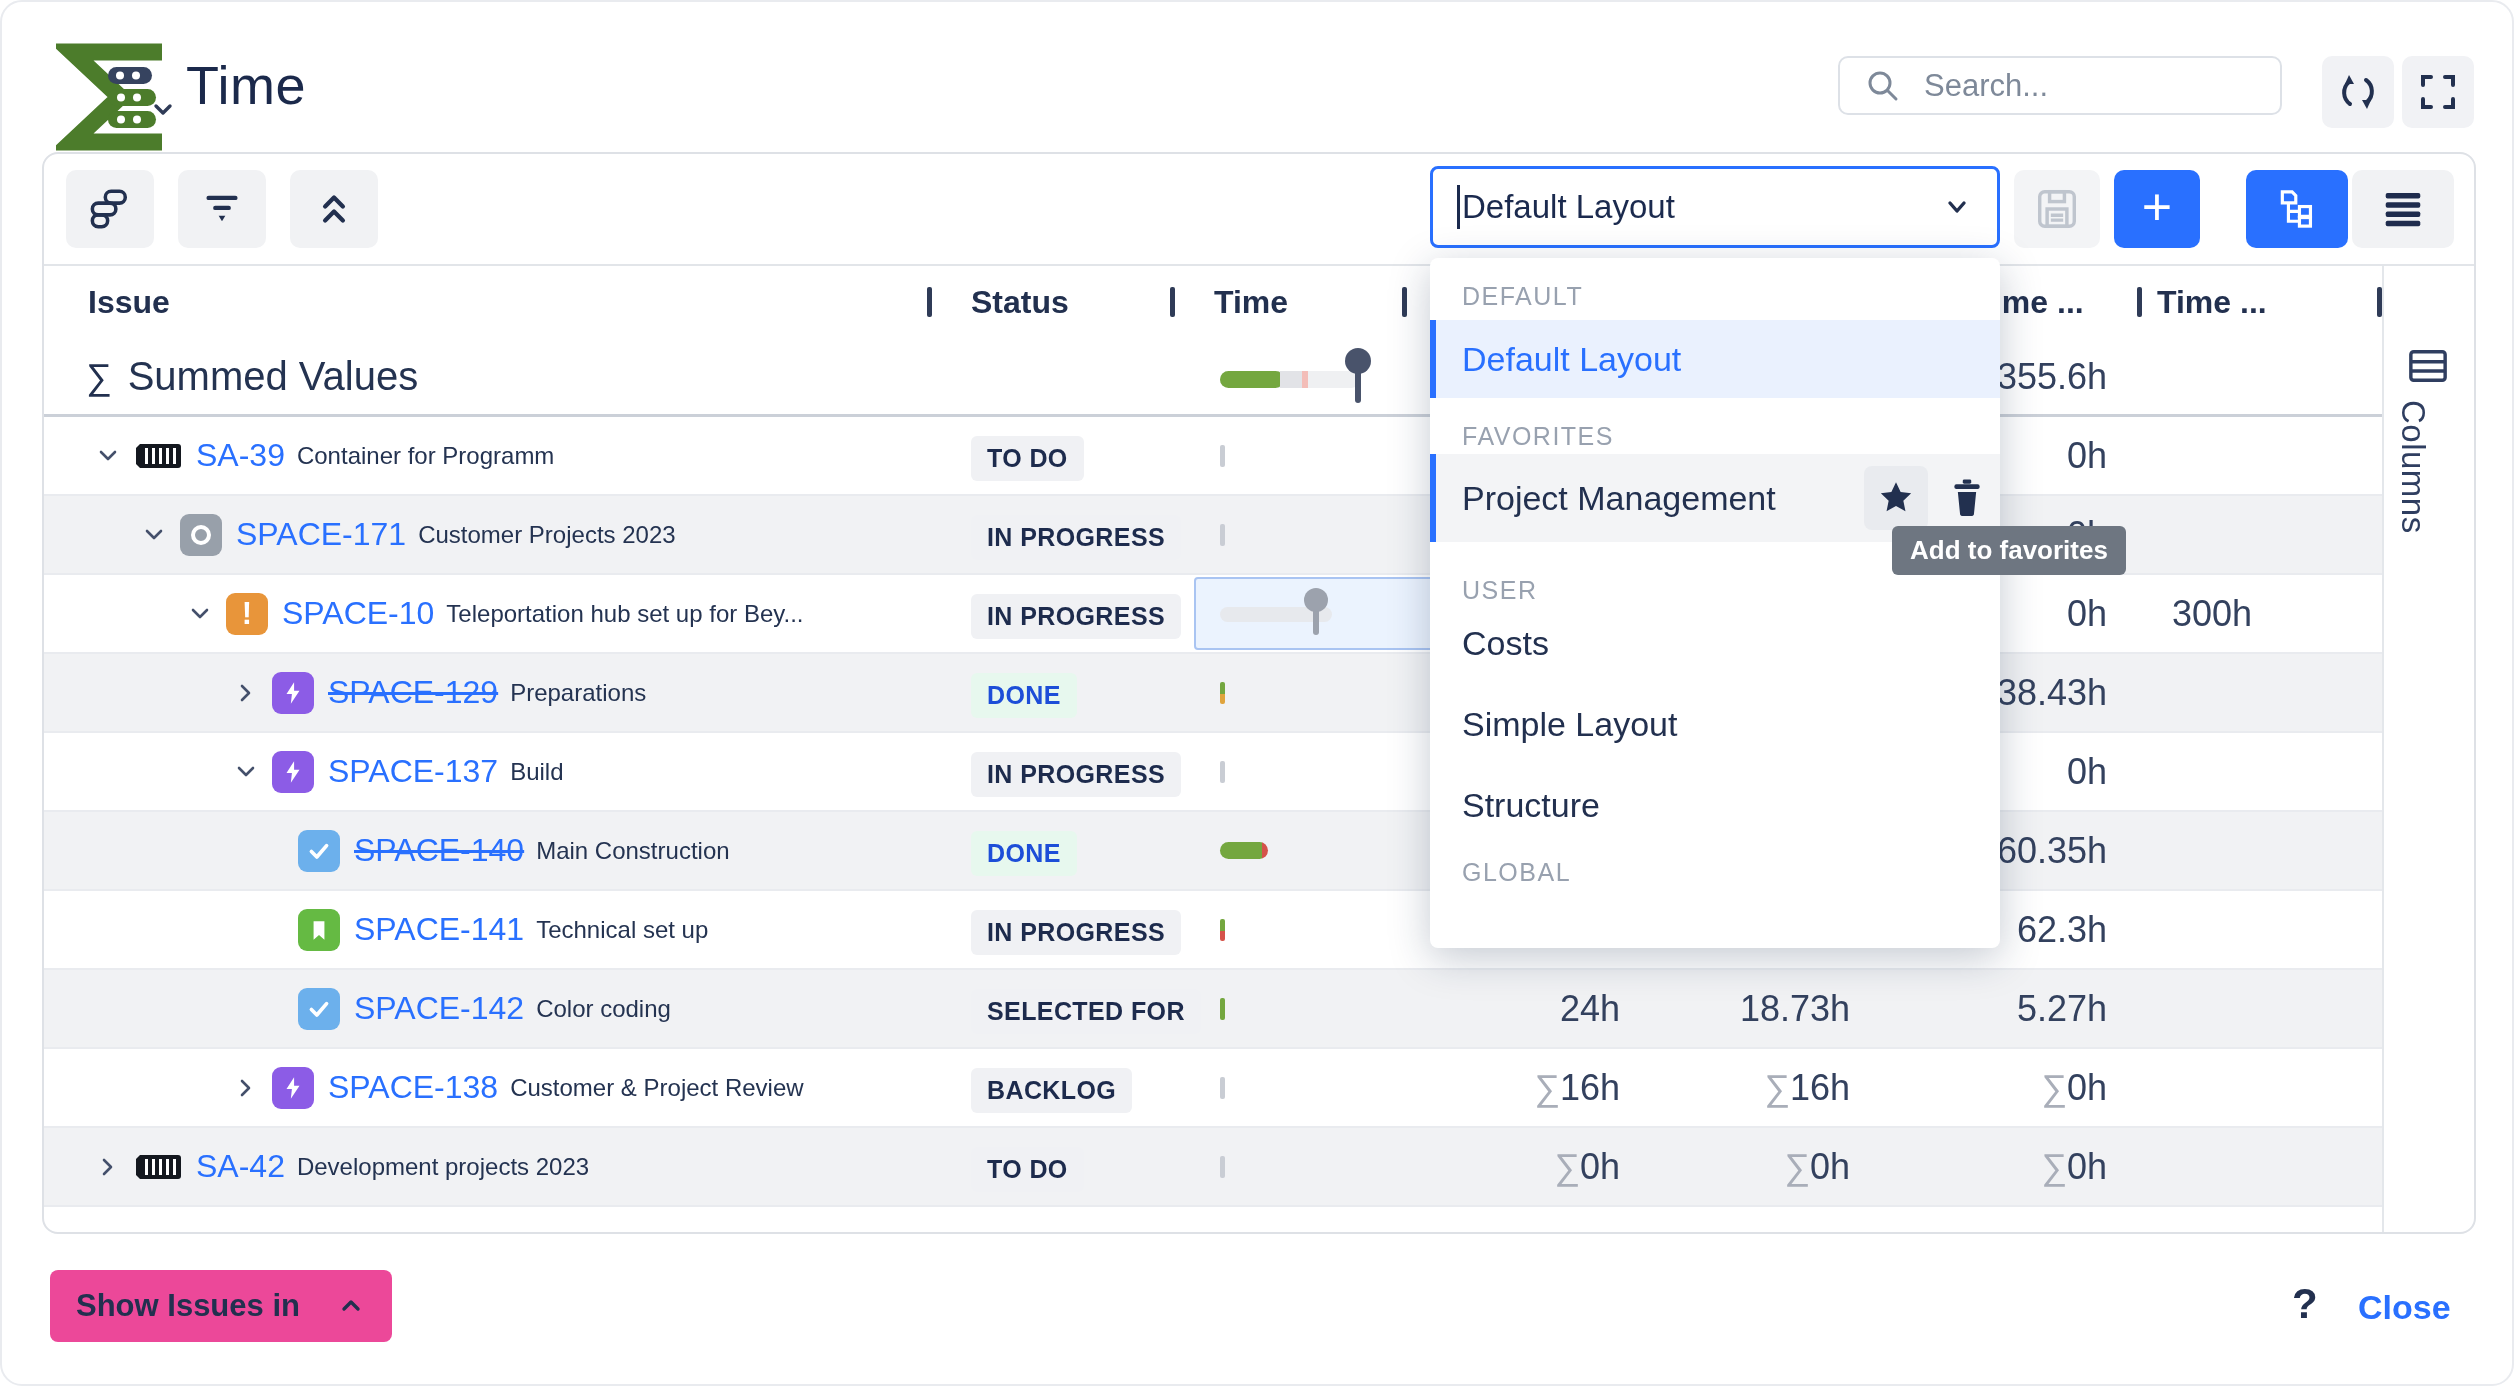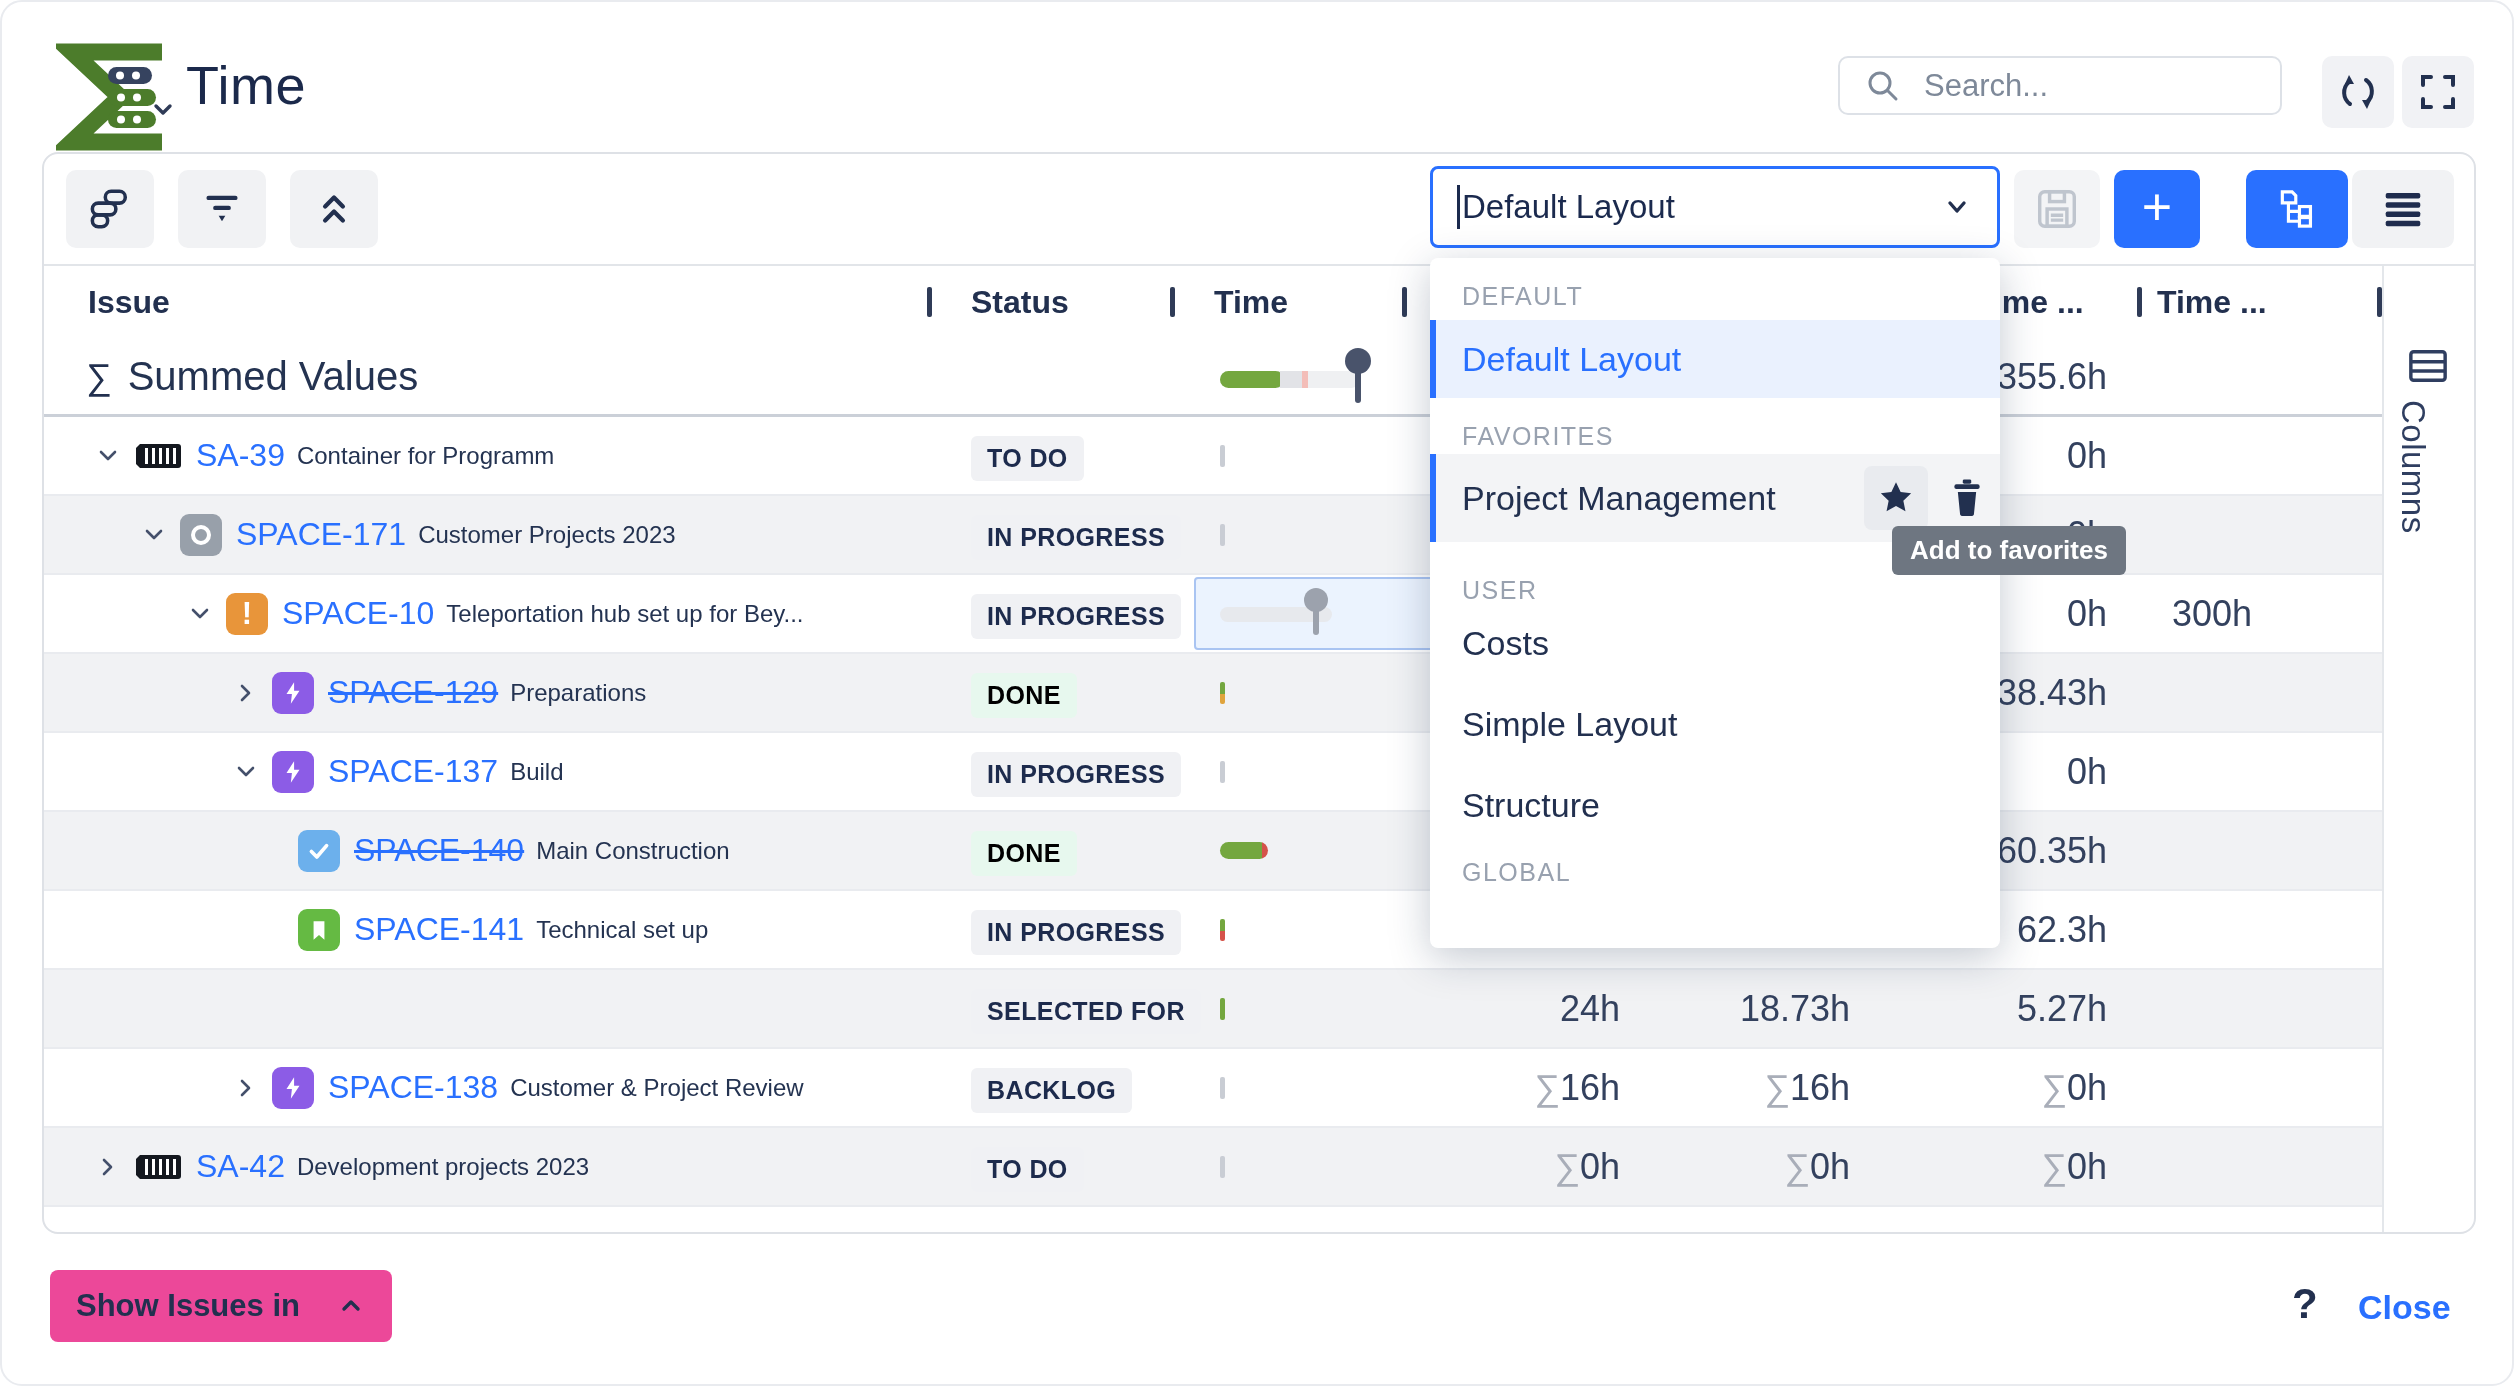--- a/index.html
+++ b/index.html
@@ -44,21 +44,21 @@
   .itype.epic{background:#8C5CE6;} .itype.task{background:#6CB0EC;} .itype.story{background:#65BA43;}
   .itype.alert{background:#E8953A;} .itype.prog{background:#98A0AA;}
   .itype.cont{background:transparent;width:48px;flex-basis:48px;}
   .itype.alert span{color:#fff;font-size:31px;font-weight:700;}
   .key{font-size:32px;color:#2970FF;margin-left:14px;text-decoration:none;white-space:nowrap;}
   .key.strike{text-decoration:line-through;}
   .isummary{font-size:24px;color:#243351;margin-left:12px;white-space:nowrap;}
   .sigma{font-size:36px;color:#22304F;margin-left:42px;}
   .summed-label{font-size:40px;color:#243351;margin-left:16px;}
   .badge{position:absolute;left:927px;top:19px;padding:8px 16px;border-radius:6px;background:#F0F1F4;color:#1D2B4D;font-size:25px;font-weight:700;letter-spacing:.4px;white-space:nowrap;}
-  .badge.done{background:#E7F8EE;color:#000000;}
+  .badge.done{background:#E7F8EE;color:#1d4ed8;}
   .timecell{position:absolute;left:1176px;top:0;width:240px;height:77px;display:flex;align-items:center;}
   .tick{width:5px;height:22px;border-radius:2px;}
   .tick.gray{background:#C9CDD4;}
   .tick.green{background:#74A73F;}
   .tick.gr{background:linear-gradient(#74A73F 55%,#D5534A 55%);}
   .tick.go{background:linear-gradient(#74A73F 55%,#E0A43C 55%);}
   .minibar{width:48px;height:17px;border-radius:9px;background:linear-gradient(90deg,#74A73F 87%,#D5534A 87%);}
   .selcell{position:absolute;left:1150px;top:2px;width:240px;height:73px;background:#EBF3FE;border:2px solid #A9C4F2;border-radius:4px;box-sizing:border-box;}
   .num{position:absolute;top:0;height:77px;display:flex;align-items:center;justify-content:flex-end;font-size:36px;color:#33415E;}
   .num i{font-style:normal;color:#A9AEB9;} .num b{font-weight:400;}
@@ -414,20 +414,29 @@
         <i></i>
         <b>0h</b>
       </span>
     <span class="num n3">
         <i></i>
         <b>62.3h</b>
       </span>
   </div>
 
   <div class="row zebra" style="top:968px">
+    <div class="ci lv4">
+      <span class="itype task">
+        <svg width="26" height="26" viewBox="0 0 24 24">
+            <polyline points="5,12.5 10,17.5 19,7" fill="none" stroke="#fff" stroke-width="3.4" stroke-linecap="round" stroke-linejoin="round"></polyline>
+          </svg>
+      </span>
+      <a class="key">SPACE-142</a>
+      <span class="isummary">Color coding</span>
+    </div>
     <span class="badge">SELECTED FOR</span>
     <div class="timecell">
         <span class="tick green"></span>
       </div>
     <span class="num n1">
         <i></i>
         <b>24h</b>
       </span>
     <span class="num n2">
         <i></i>

